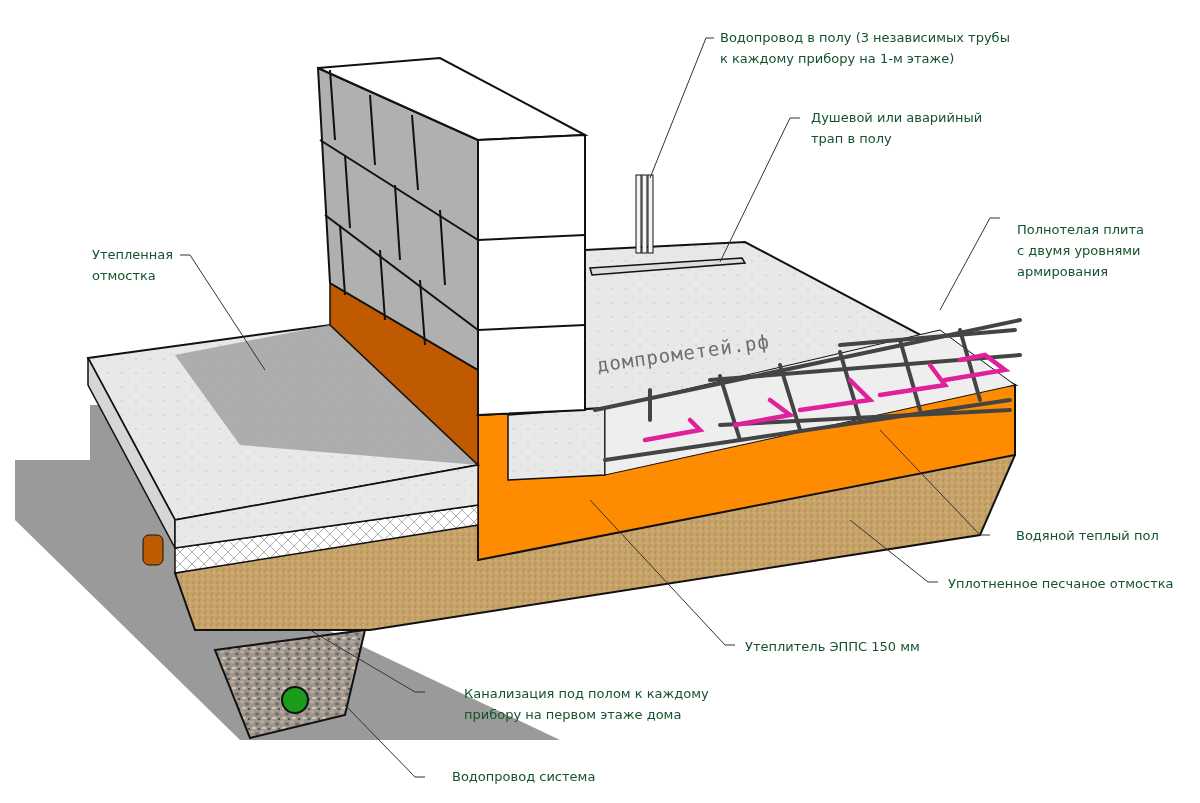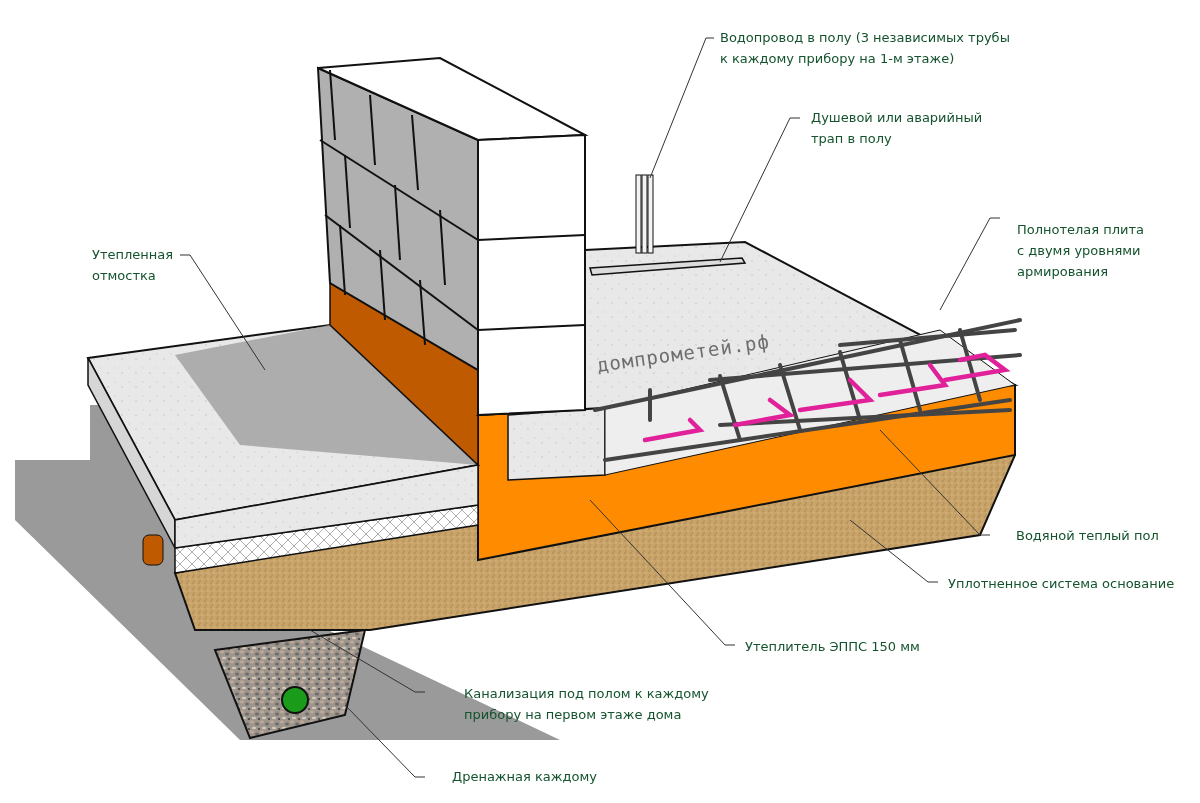--- a/index.html
+++ b/index.html
@@ -154,19 +154,19 @@
 <div class="label" style="left:1017px; top:219px;">
   <div>Полнотелая плита</div>
   <div>с двумя уровнями</div>
   <div>армирования</div>
 </div>
 <div class="label" style="left:92px; top:244px;">
   <div>Утепленная</div>
   <div>отмостка</div>
 </div>
 <div class="label" style="left:1016px; top:525px;">Водяной теплый пол</div>
-<div class="label" style="left:948px; top:573px;">Уплотненное система основание</div>
+<div class="label" style="left:948px; top:573px;">Уплотненное песчаное отмостка</div>
 <div class="label" style="left:745px; top:636px;">Утеплитель  ЭППС 150 мм</div>
 <div class="label" style="left:448px; top:683px;margin-left:16px;">
   <div>Канализация под полом к каждому</div>
   <div>прибору на первом этаже дома</div>
 </div>
-<div class="label" style="left:452px; top:766px;">Дренажная каждому</div>
+<div class="label" style="left:452px; top:766px;">Водопровод система</div>
 
 </body></html>

